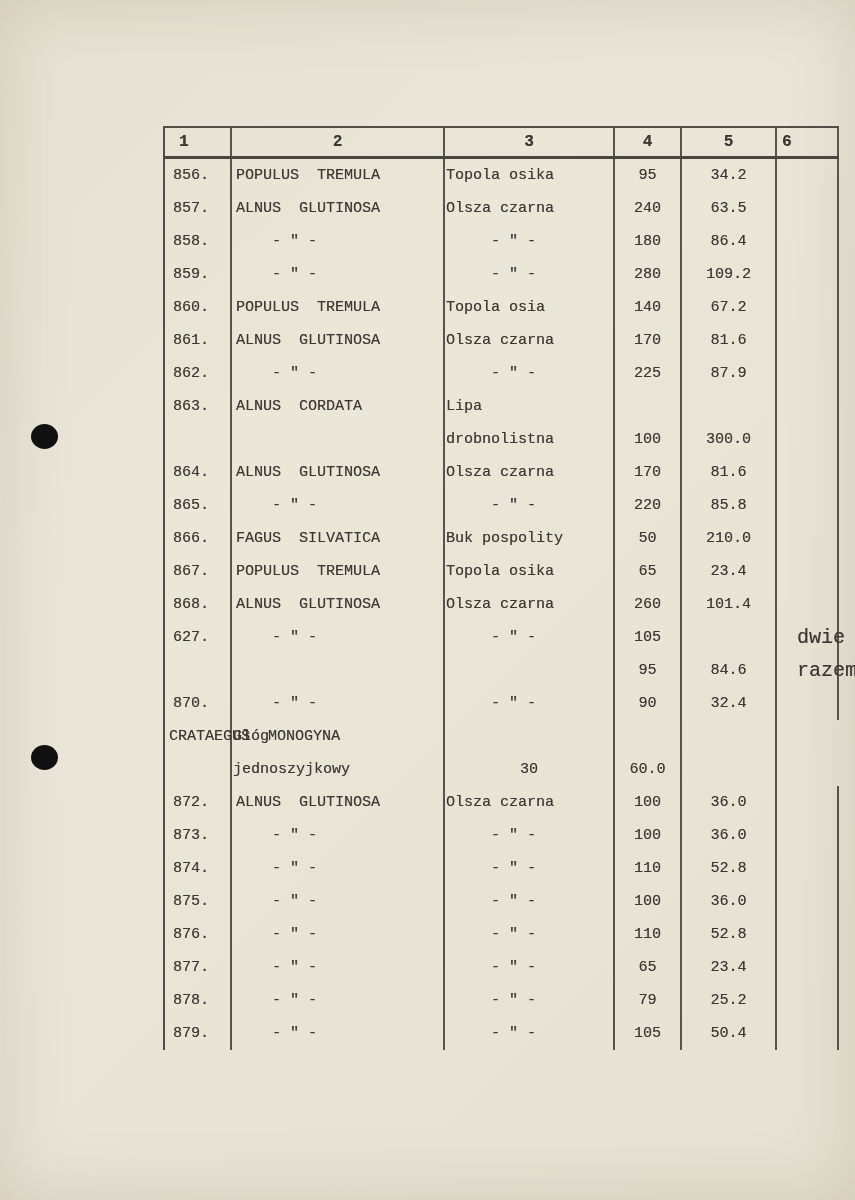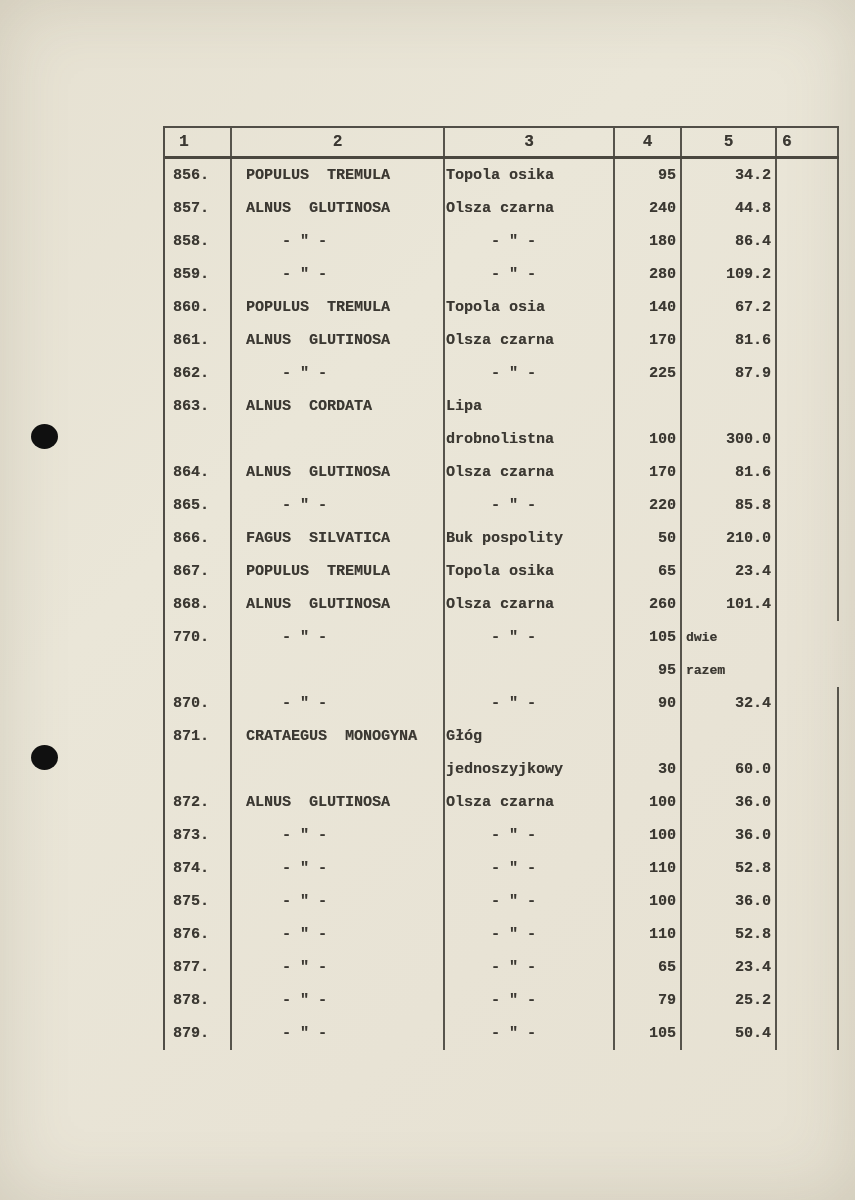--- a/index.html
+++ b/index.html
@@ -30,21 +30,20 @@
   .hole-2 { top:745px; }
 
   .doc-table {
     position:absolute; left:163px; top:126px; width:676px;
     border-top:2px solid #514e47;
     border-left:2px solid #514e47;
   }
   .header-row, .row {
     display:grid;
     grid-template-columns:67px 213px 170px 67px 95px 62px;
-    font-weight:bold;
   }
   .header-row {
     height:31px;
     border-bottom:3px solid #4a473f;
     align-items:center;
     font-size:16px;
     font-weight:bold;
     text-shadow: 0.4px 0.4px 0.6px rgba(59,56,50,0.55);
   }
   .hcell { border-right:2px solid #57544c; height:100%; display:flex; align-items:center; }
@@ -55,24 +54,24 @@
   .table-body { font-size:15px; }
   .row { line-height:33px; }
   .cell {
     border-right:2px solid #57544c;
     white-space:pre;
     padding:0 4px;
     text-shadow: 0.35px 0.35px 0.6px rgba(59,56,50,0.55);
   }
   .cell .line { min-height:33px; }
   .c1 { padding-left:8px; }
-  .c2 { padding-left:14px; }
+  .c2 { padding-left:4px; }
   .c3 { padding-left:1px; }
-  .c4, .c5 { text-align:right; }
-  .c6 { padding-left:4px; font-size:13px; }
+  .c4, .c5 { text-align:center; }
+  .c6 { padding-left:20px; font-size:20px; }
 </style>
 </head>
 <body>
 
 <div class="page">
   <div class="punch-hole hole-1"></div>
   <div class="punch-hole hole-2"></div>
 
 
   <div class="doc-table">
@@ -92,21 +91,21 @@
     <div class="cell c4"><div class="line">95</div></div>
     <div class="cell c5"><div class="line">34.2</div></div>
     <div class="cell c6"></div>
   </div>
 
   <div class="row">
     <div class="cell c1"><div class="line">857.</div></div>
     <div class="cell c2"><div class="line">ALNUS  GLUTINOSA</div></div>
     <div class="cell c3"><div class="line">Olsza czarna</div></div>
     <div class="cell c4"><div class="line">240</div></div>
-    <div class="cell c5"><div class="line">44.8</div></div>
+    <div class="cell c5"><div class="line">63.5</div></div>
     <div class="cell c6"></div>
   </div>
 
   <div class="row">
     <div class="cell c1"><div class="line">858.</div></div>
     <div class="cell c2"><div class="line">    - " -</div></div>
     <div class="cell c3"><div class="line">     - " -</div></div>
     <div class="cell c4"><div class="line">180</div></div>
     <div class="cell c5"><div class="line">86.4</div></div>
     <div class="cell c6"></div>
@@ -196,38 +195,38 @@
   <div class="row">
     <div class="cell c1"><div class="line">868.</div></div>
     <div class="cell c2"><div class="line">ALNUS  GLUTINOSA</div></div>
     <div class="cell c3"><div class="line">Olsza czarna</div></div>
     <div class="cell c4"><div class="line">260</div></div>
     <div class="cell c5"><div class="line">101.4</div></div>
     <div class="cell c6"></div>
   </div>
 
   <div class="row">
-    <div class="cell c1"><div class="line">770.</div></div>
+    <div class="cell c1"><div class="line">627.</div></div>
     <div class="cell c2"><div class="line">    - " -</div></div>
     <div class="cell c3"><div class="line">     - " -</div></div>
     <div class="cell c4"><div class="line">105</div><div class="line">95</div></div>
+    <div class="cell c5"><div class="line"></div><div class="line">84.6</div></div>
     <div class="cell c6"><div class="line">dwie</div><div class="line">razem</div></div>
   </div>
 
   <div class="row">
     <div class="cell c1"><div class="line">870.</div></div>
     <div class="cell c2"><div class="line">    - " -</div></div>
     <div class="cell c3"><div class="line">     - " -</div></div>
     <div class="cell c4"><div class="line">90</div></div>
     <div class="cell c5"><div class="line">32.4</div></div>
     <div class="cell c6"></div>
   </div>
 
   <div class="row">
-    <div class="cell c1"><div class="line">871.</div></div>
     <div class="cell c2"><div class="line">CRATAEGUS  MONOGYNA</div></div>
     <div class="cell c3"><div class="line">Głóg</div><div class="line">jednoszyjkowy</div></div>
     <div class="cell c4"><div class="line"></div><div class="line">30</div></div>
     <div class="cell c5"><div class="line"></div><div class="line">60.0</div></div>
     <div class="cell c6"></div>
   </div>
 
   <div class="row">
     <div class="cell c1"><div class="line">872.</div></div>
     <div class="cell c2"><div class="line">ALNUS  GLUTINOSA</div></div>

